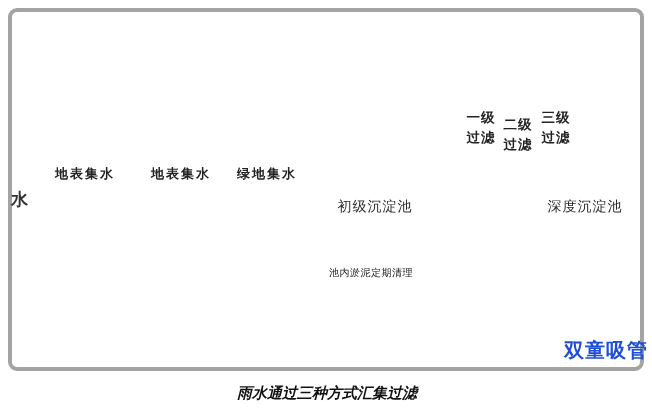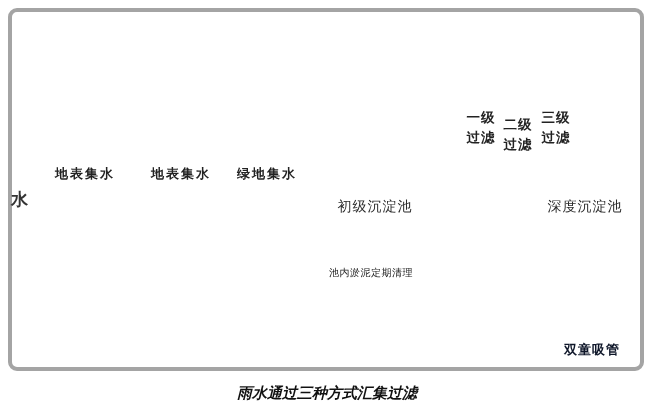--- a/index.html
+++ b/index.html
@@ -12,21 +12,21 @@
   .labels{position:absolute;left:0;top:0;width:652px;height:415px;pointer-events:none;}
   .lbl{position:absolute;white-space:nowrap;color:#222;}
   .lbl.center{transform:translate(-50%,-50%);}
   .box-lbl{font-size:13px;font-weight:600;letter-spacing:2px;}
   .stage-lbl{font-size:13.5px;font-weight:600;letter-spacing:1px;line-height:20px;
              text-align:center;transform:translate(-50%,0);margin-left:40px;}
   .tank-lbl{font-size:14px;font-weight:500;letter-spacing:1px;color:#2b2b2b;}
   .note-lbl{font-size:10px;font-weight:400;letter-spacing:.5px;color:#222;}
   .well-lbl{font-size:14px;font-weight:600;letter-spacing:1px;transform:translate(0,-50%);}
   .water-lbl{font-size:17px;font-weight:600;color:#333;}
-  .watermark-lbl{font-size:13px;font-weight:600;letter-spacing:1px;color:#0f172a;transform:translate(0,-50%);font-family:Liberation Serif, serif;}
+  .watermark-lbl{font-size:20px;font-weight:600;letter-spacing:1px;color:#1d4ed8;transform:translate(0,-50%);font-family:Liberation Serif, serif;}
   .caption{position:absolute;left:327px;top:384px;transform:translateX(-50%);
            font-size:15px;font-weight:700;color:#111;white-space:nowrap;font-style:italic;}
 </style>
 </head>
 <body>
 
 <div class="stage">
 
   <div class="panel-clip">
     <svg width="652" height="415" viewBox="0 0 652 415">

